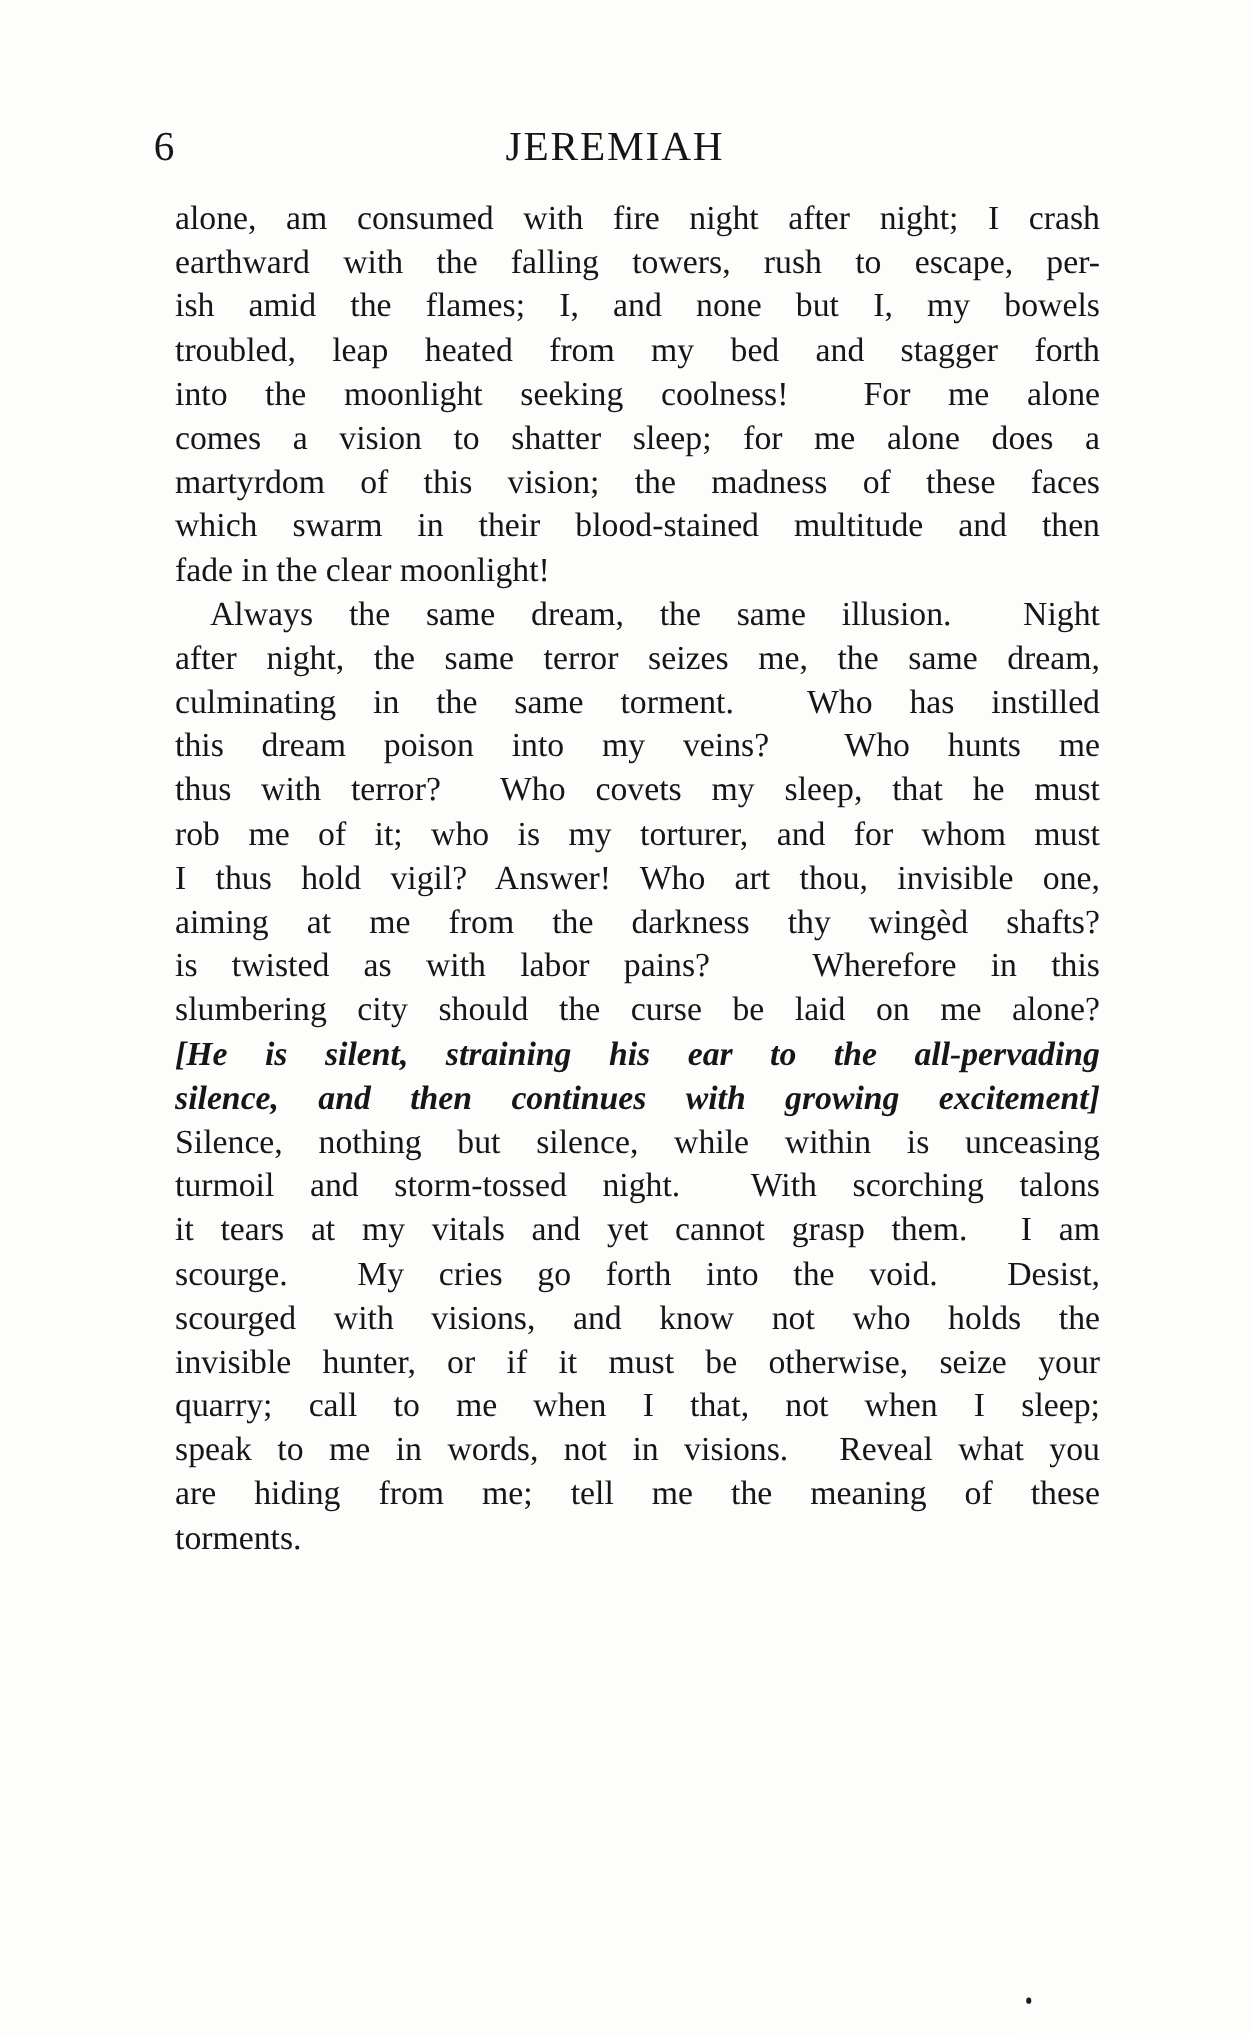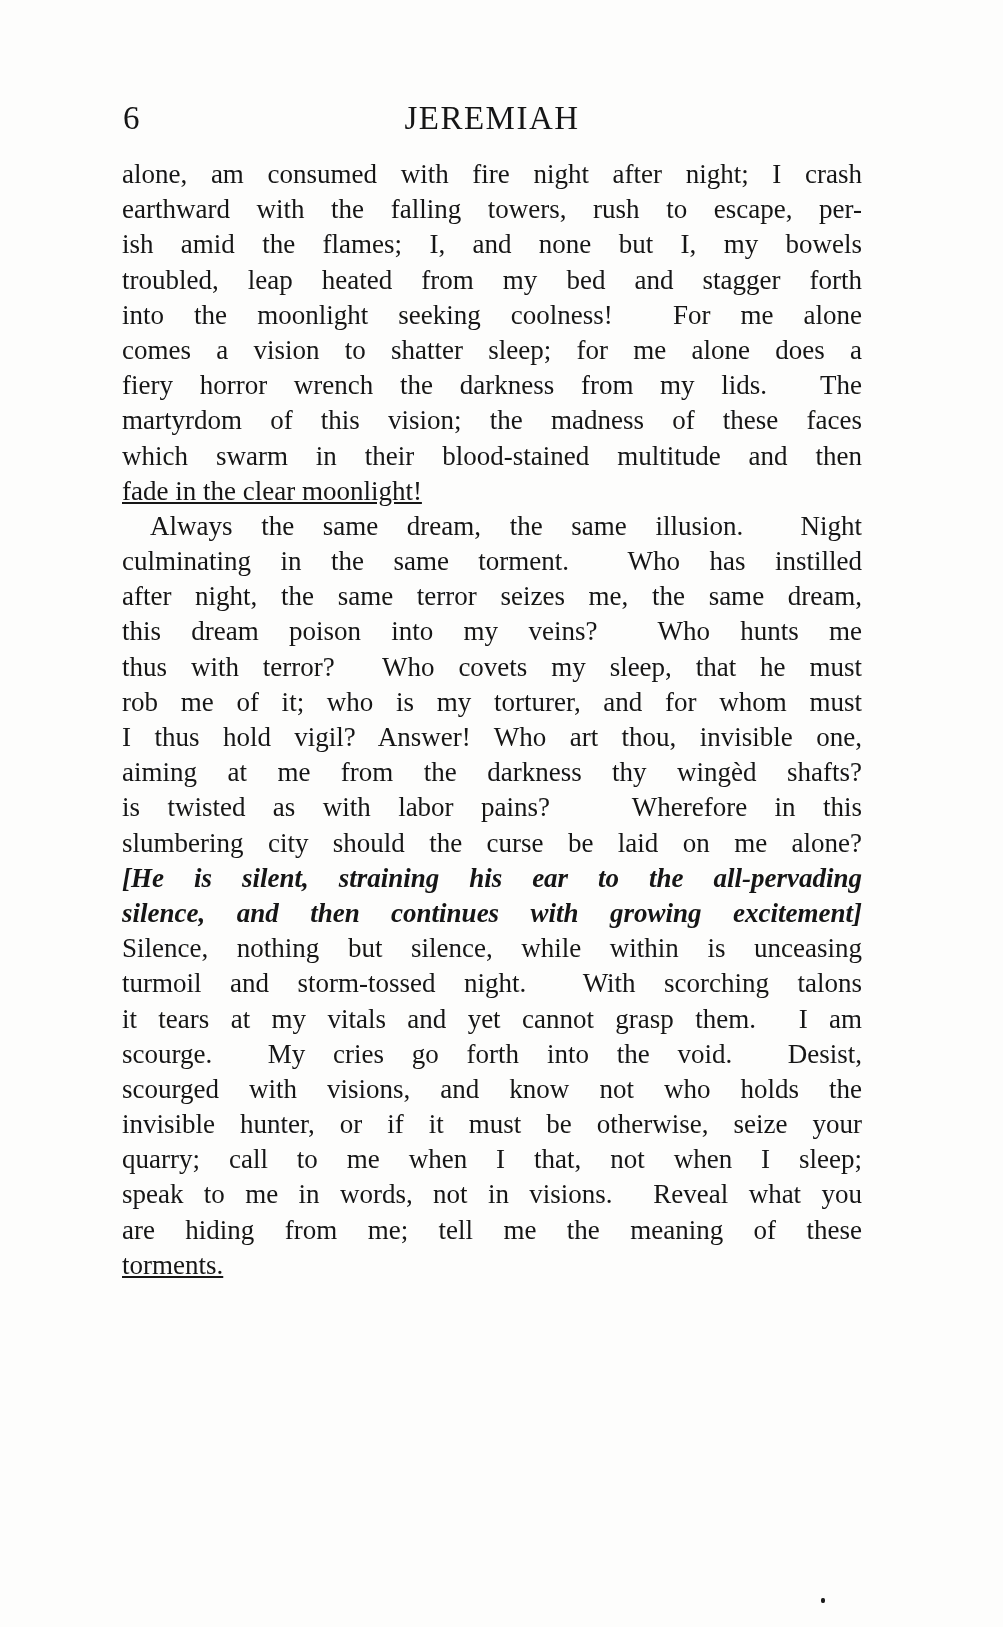--- a/index.html
+++ b/index.html
@@ -28,36 +28,35 @@
     left: 122px;
     top: 99px;
     width: 740px;
     text-align: center;
     font-size: 33px;
     line-height: 38px;
     letter-spacing: 1.5px;
   }
   .textblock {
     position: absolute;
-    left: 122px;
+    left: 140px;
     top: 157px;
     width: 740px;
     font-size: 27px;
     line-height: 35.2px;
   }
   .line {
     height: 35.2px;
     overflow: hidden;
     text-align: justify;
     text-align-last: justify;
   }
   .line.lastline {
     text-align: center;
     text-align-last: left;
-    text-decoration: underline;
   }
   .line.indent {
     text-indent: 28px;
   }
   .line.italic {
     font-style: italic;
     font-weight: bold;
   }
   .speck {
     position: absolute;
@@ -75,27 +74,26 @@
 <div class="page">
   <span class="pagenum">6</span>
   <div class="running-title">JEREMIAH</div>
   <div class="textblock" id="textblock">
       <div class="line">alone, am consumed with fire night after night; I crash</div>
       <div class="line">earthward with the falling towers, rush to escape, per-</div>
       <div class="line">ish amid the flames; I, and none but I, my bowels</div>
       <div class="line">troubled, leap heated from my bed and stagger forth</div>
       <div class="line">into the moonlight seeking coolness!&nbsp; For me alone</div>
       <div class="line">comes a vision to shatter sleep; for me alone does a</div>
-      <div class="line">fiery horror wrench the darkness from my lids.&nbsp; The</div>
       <div class="line">martyrdom of this vision; the madness of these faces</div>
       <div class="line">which swarm in their blood-stained multitude and then</div>
       <div class="line lastline">fade in the clear moonlight!</div>
       <div class="line indent">Always the same dream, the same illusion.&nbsp; Night</div>
+      <div class="line">after night, the same terror seizes me, the same dream,</div>
       <div class="line">culminating in the same torment.&nbsp; Who has instilled</div>
-      <div class="line">after night, the same terror seizes me, the same dream,</div>
       <div class="line">this dream poison into my veins?&nbsp; Who hunts me</div>
       <div class="line">thus with terror?&nbsp; Who covets my sleep, that he must</div>
       <div class="line">rob me of it; who is my torturer, and for whom must</div>
       <div class="line">I thus hold vigil? Answer! Who art thou, invisible one,</div>
       <div class="line">aiming at me from the darkness thy wingèd shafts?</div>
       <div class="line">is twisted as with labor pains?&nbsp;&nbsp; Wherefore in this</div>
       <div class="line">slumbering city should the curse be laid on me alone?</div>
       <div class="line italic">[He is silent, straining his ear to the all-pervading</div>
       <div class="line italic">silence, and then continues with growing excitement]</div>
       <div class="line">Silence, nothing but silence, while within is unceasing</div>

